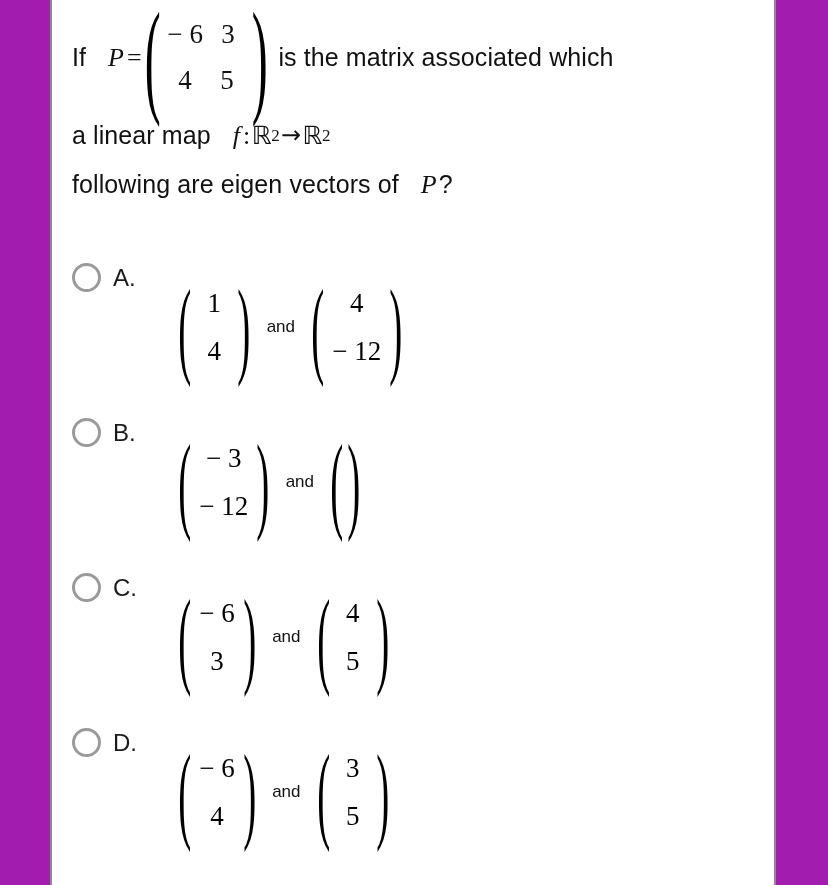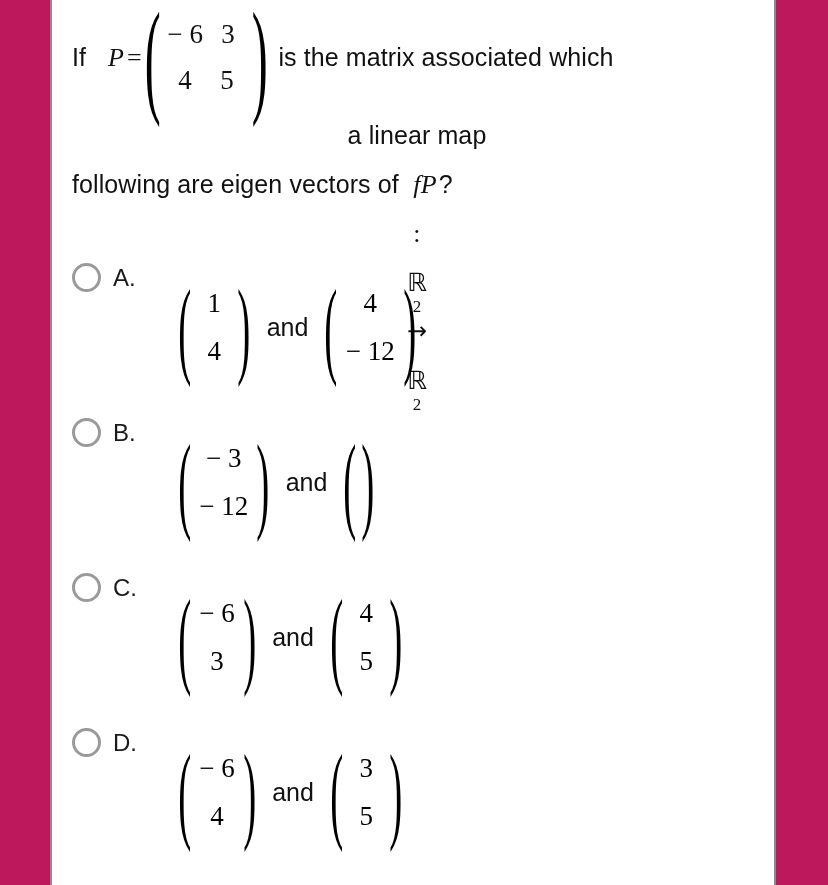--- a/index.html
+++ b/index.html
@@ -14,21 +14,21 @@
     overflow: hidden;
     font-family: "Liberation Sans", sans-serif;
     color: #000000;
     -webkit-font-smoothing: antialiased;
   }
 
   
   #page {
     position: absolute;
     inset: 0;
-    background: #be185d;
+    background: #a21caf;
   }
   .rule {
     position: absolute;
     top: 0;
     bottom: 0;
     width: 2px;
     background: #8c8c8c;
   }
   .rule.left  { left: 50px; }
   .rule.right { left: 774px; }
@@ -63,21 +63,21 @@
     height: 115px;
     white-space: nowrap;
   }
   .stem .line2,
   .stem .line3 {
     white-space: nowrap;
     height: 49px;
     display: flex;
     align-items: center;
   }
-  .stem .line2 { margin-top: -4px; flex-direction: column; }
+  .stem .line2 { margin-top: -4px; }
   .stem .line3 { margin-top: 0px; text-align: right; }
 
   .sp { display: inline-block; width: 9px; }
   .sp-wide { display: inline-block; width: 20px; }
 
   
   .mvar {
     font-family: "Liberation Serif", serif;
     font-style: italic;
     font-size: 26px;
@@ -196,21 +196,21 @@
     font-family: "Liberation Serif", serif;
     font-size: 27px;
     height: 48px;
     line-height: 48px;
     text-align: center;
     min-width: 30px;
     white-space: nowrap;
   }
   .conj {
     font-family: "Liberation Sans", sans-serif;
-    font-size: 25px;
+    font-size: 17px;
     color: #111;
     margin: 0 14px;
   }
 
   
   .option.a .option-body { left: 104px; }
   .option.b .option-body { left: 104px; }
   .option.c .option-body { left: 104px; }
   .option.d .option-body { left: 104px; }
 </style>

